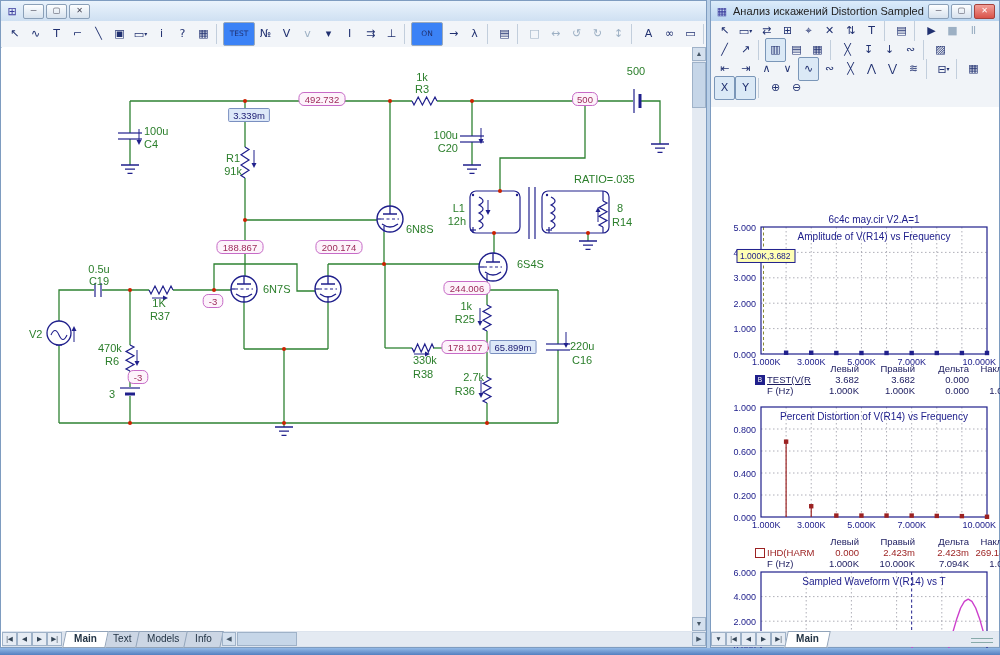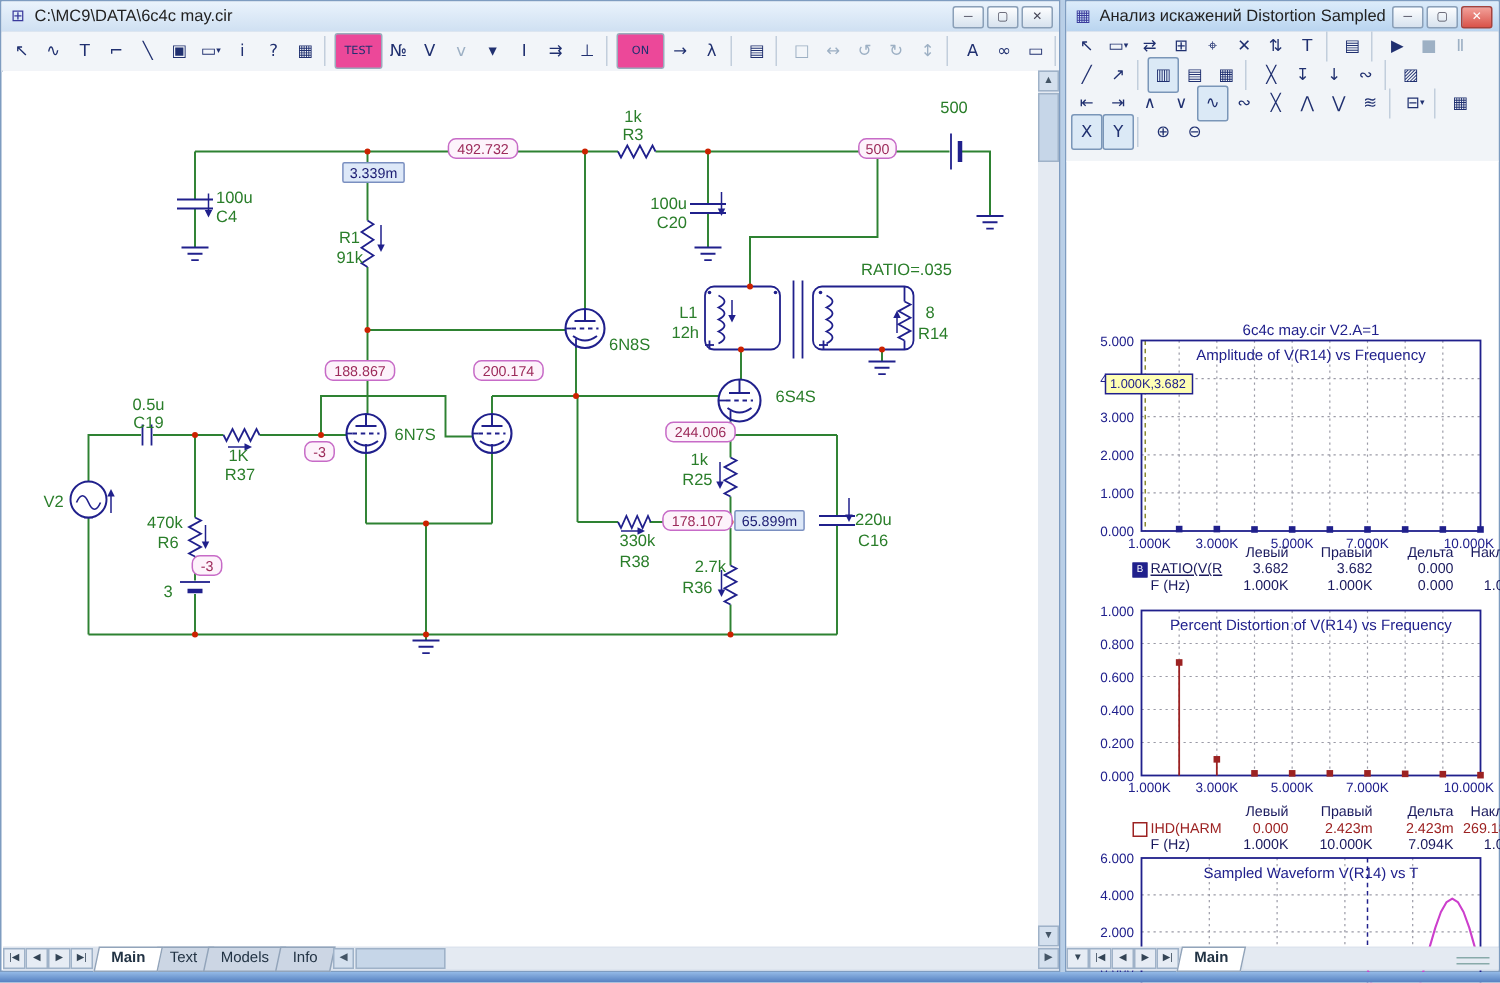--- a/index.html
+++ b/index.html
@@ -16,21 +16,21 @@
   .wbtn{width:19px;height:13px;border:1px solid #8ba0b8;border-radius:2px;background:linear-gradient(#fdfeff,#d7e2ee);
         font-size:8px;line-height:12px;text-align:center;color:#445;}
   .wbtn.close{background:linear-gradient(#f2a099,#d9534a);color:#fff;border-color:#a5423c;}
   
   .tools{position:absolute;left:0;right:0;top:20px;height:26px;background:#f2f5f9;border-bottom:1px solid #c5d1e0;
          display:flex;align-items:center;padding-left:3px;}
   .tb{width:19px;height:22px;line-height:21px;text-align:center;font-size:11px;color:#203070;
       font-family:"DejaVu Sans",sans-serif;flex:0 0 auto;border:1px solid transparent;border-radius:2px;}
   .tb.dis{color:#9db0c4;}
   .tb.on{border-color:#7a96b8;background:#dbe9f6;}
-  .tb.wide{width:30px;font-size:7.5px;border-color:#9aaabc;background:#ec4899;letter-spacing:0;}
+  .tb.wide{width:30px;font-size:7.5px;border-color:#9aaabc;background:#3b82f6;letter-spacing:0;}
   .tb .dr{font-size:6px;vertical-align:2px;}
   .sep{width:4px;height:20px;border-left:1px solid #c2cedc;margin:0 2px;flex:0 0 auto;}
   
   #canvas{position:absolute;left:1px;top:46px;width:690px;height:584px;background:#fff;}
   #vsb{position:absolute;left:691px;top:46px;width:14px;height:584px;background:#e4eaf2;}
   .sbtn{position:absolute;width:14px;height:14px;background:#d4e0ee;border:1px solid #9fb2c8;box-sizing:border-box;
         font-size:7px;text-align:center;line-height:12px;color:#456;}
   .sthumb{position:absolute;background:#c6d6e8;border:1px solid #9fb2c8;box-sizing:border-box;}
   #bbar{position:absolute;left:1px;top:630px;width:704px;height:16px;background:#dde4ee;display:flex;align-items:stretch;font-size:10px;}
   .nav{width:15px;height:14px;margin-top:1px;background:#e6ecf4;border:1px solid #9fb2c8;box-sizing:border-box;
@@ -54,21 +54,20 @@
   #bstrip{position:absolute;left:0;top:648px;width:1000px;height:7px;background:linear-gradient(#93b9e6,#547fc0);}
 </style>
 </head>
 <body>
 
 <div id="desktop">
 
   <div class="win" id="wl">
     <div class="tbar">
       <span class="ticon">⊞</span>
-      <span class="ttext">C:\MC9\DATA\6c4c may.cir</span>
       <span class="tbtns">
         <span class="wbtn">─</span>
         <span class="wbtn">▢</span>
         <span class="wbtn">✕</span>
       </span>
     </div>
     <div class="tools" id="ltools">
         <span class="tb">↖</span>
         <span class="tb">∿</span>
         <span class="tb">T</span>
@@ -527,21 +526,21 @@
         </svg>
         <div class="ct" style="top: 256px;">
           <div class="ctr">
             <span style="right: 160px; color: rgb(26, 26, 94);">Левый</span>
             <span style="right: 104px; color: rgb(26, 26, 94);">Правый</span>
             <span style="right: 50px; color: rgb(26, 26, 94);">Дельта</span>
             <span style="right: 6px; color: rgb(26, 26, 94);">Наклон</span>
           </div>
           <div class="ctr">
             <span class="cbox" style="border-color: rgb(32, 32, 140); background: rgb(32, 32, 140);">B</span>
-            <span style="left: 36px; color: rgb(26, 26, 94); text-decoration: underline;">RATIO(V(R</span>
+            <span style="left: 36px; color: rgb(26, 26, 94); text-decoration: underline;">TEST(V(R</span>
             <span style="right: 160px; color: rgb(26, 26, 94);">3.682</span>
             <span style="right: 104px; color: rgb(26, 26, 94);">3.682</span>
             <span style="right: 50px; color: rgb(26, 26, 94);">0.000</span>
             <span style="right: 2px; color: rgb(26, 26, 94);">INF</span>
           </div>
           <div class="ctr">
             <span style="left: 36px; color: rgb(26, 26, 94);">F (Hz)</span>
             <span style="right: 160px; color: rgb(26, 26, 94);">1.000K</span>
             <span style="right: 104px; color: rgb(26, 26, 94);">1.000K</span>
             <span style="right: 50px; color: rgb(26, 26, 94);">0.000</span>

